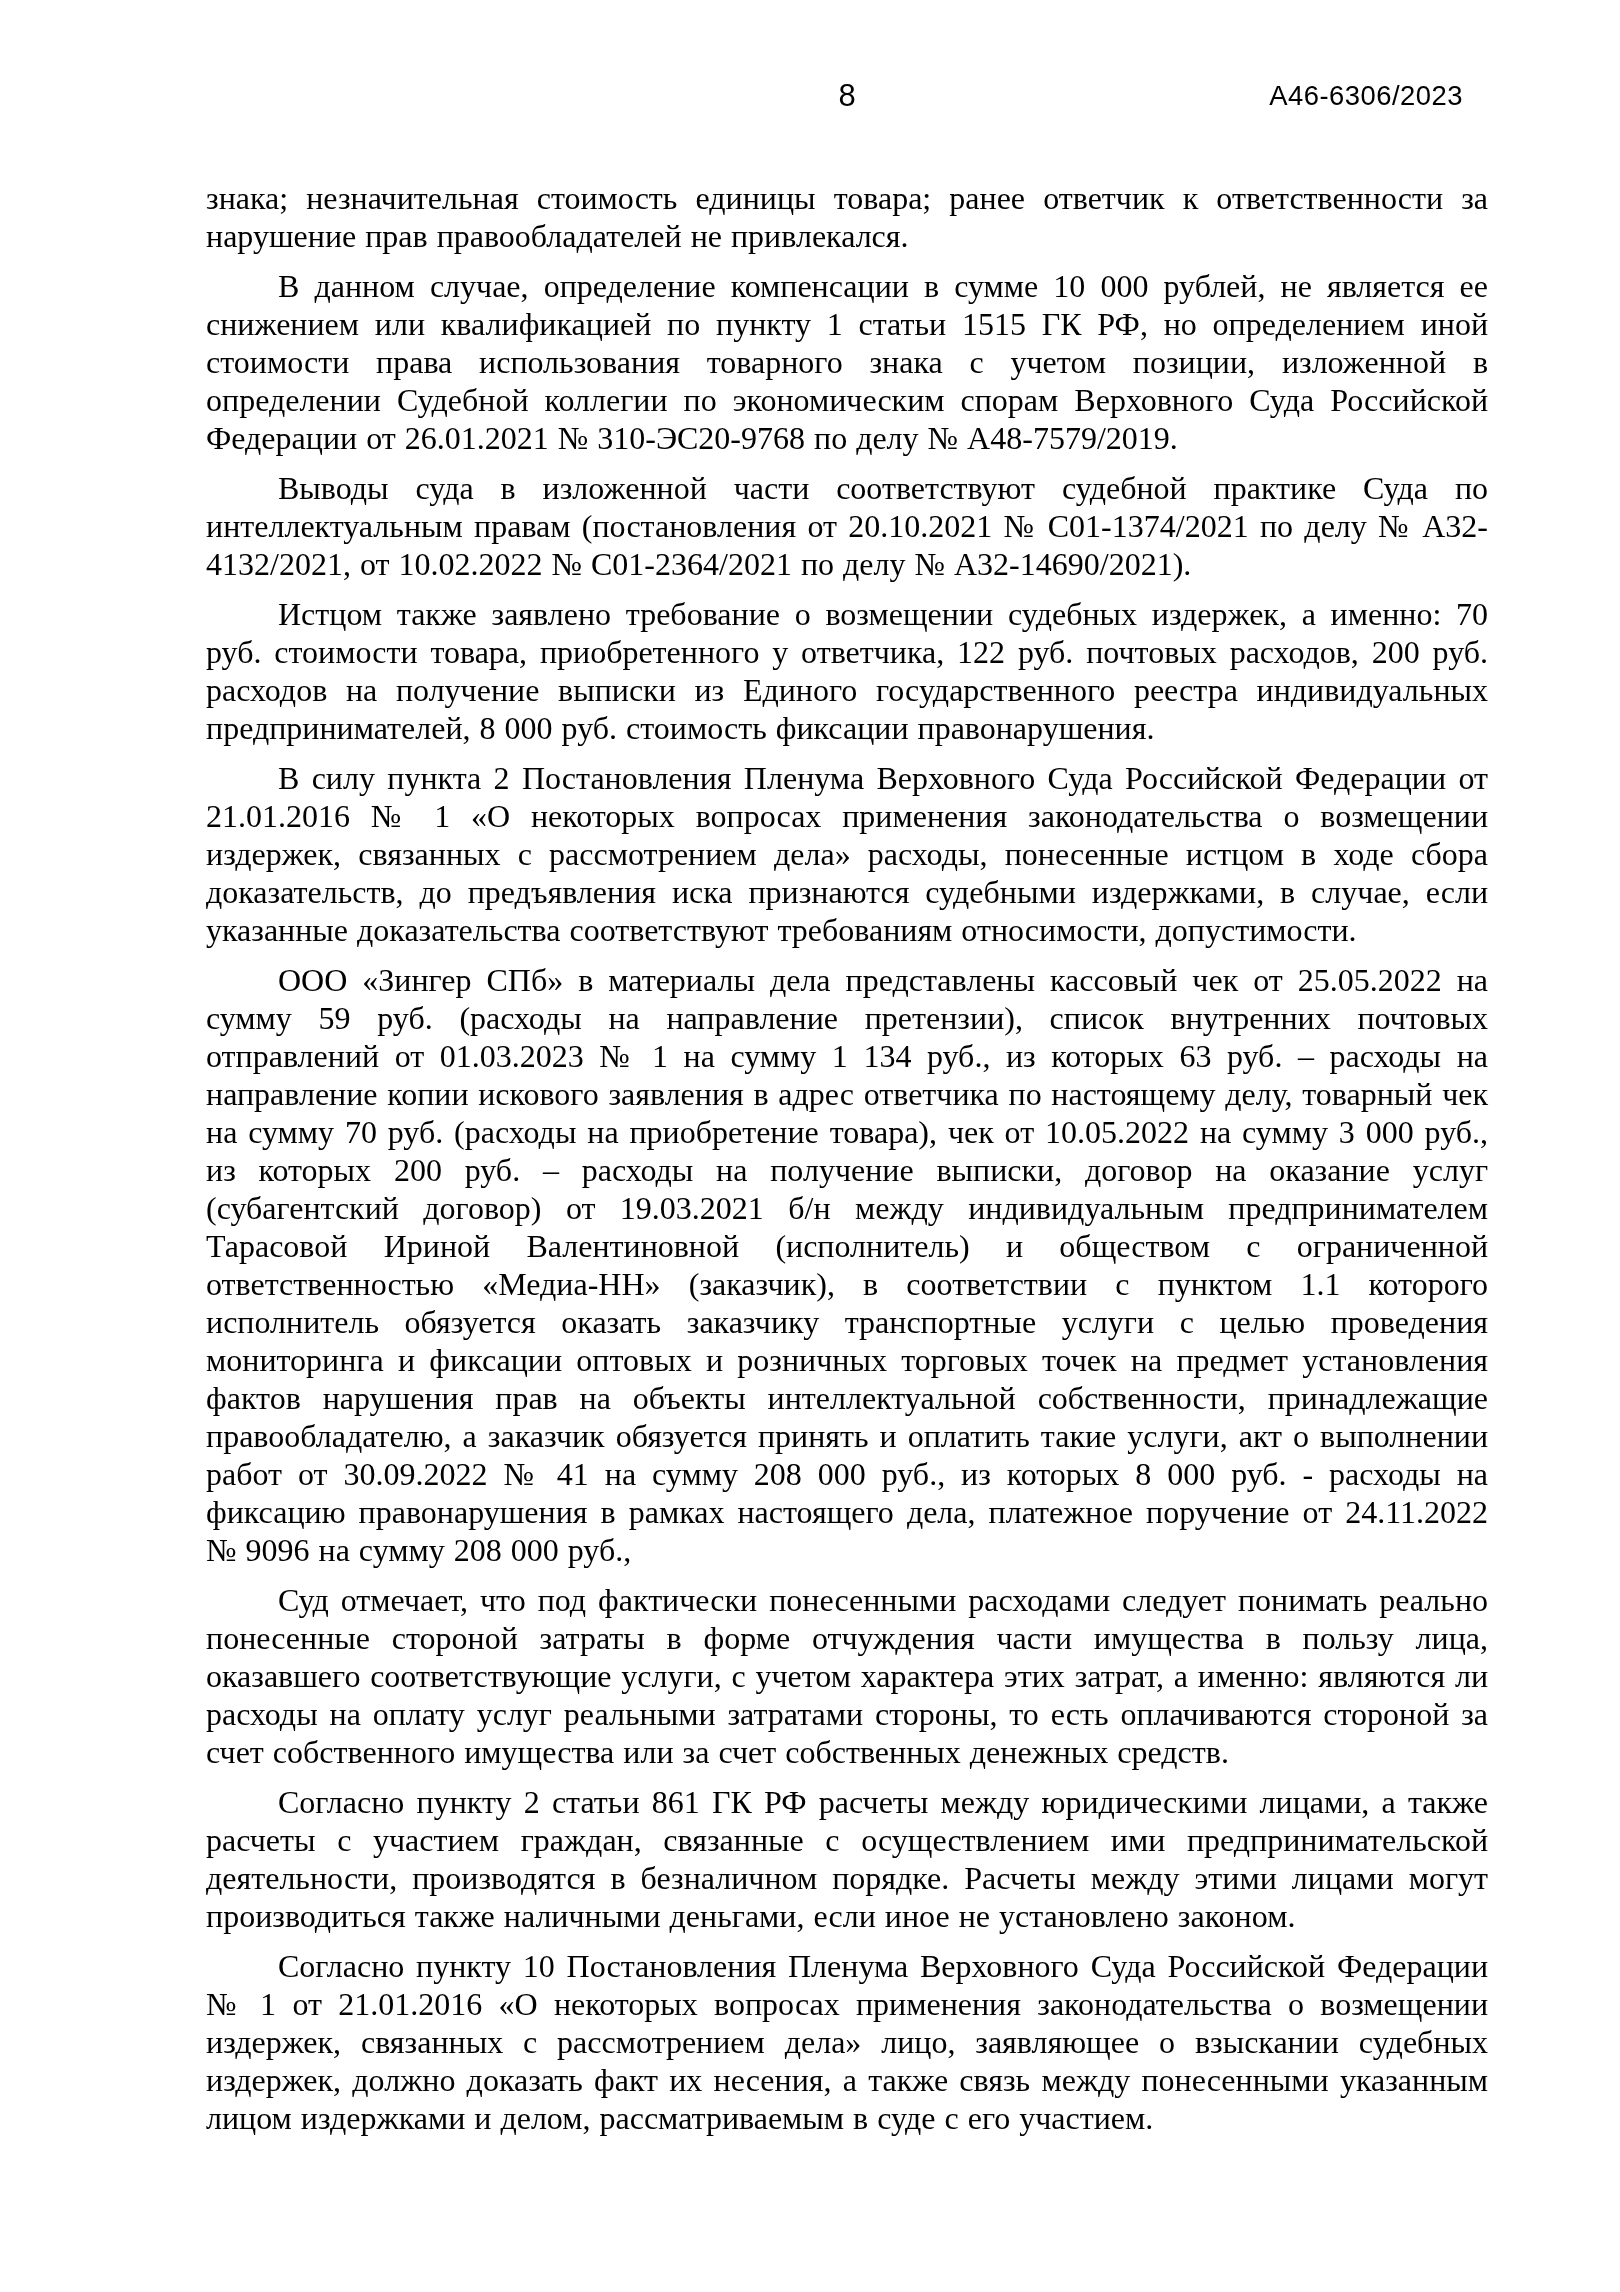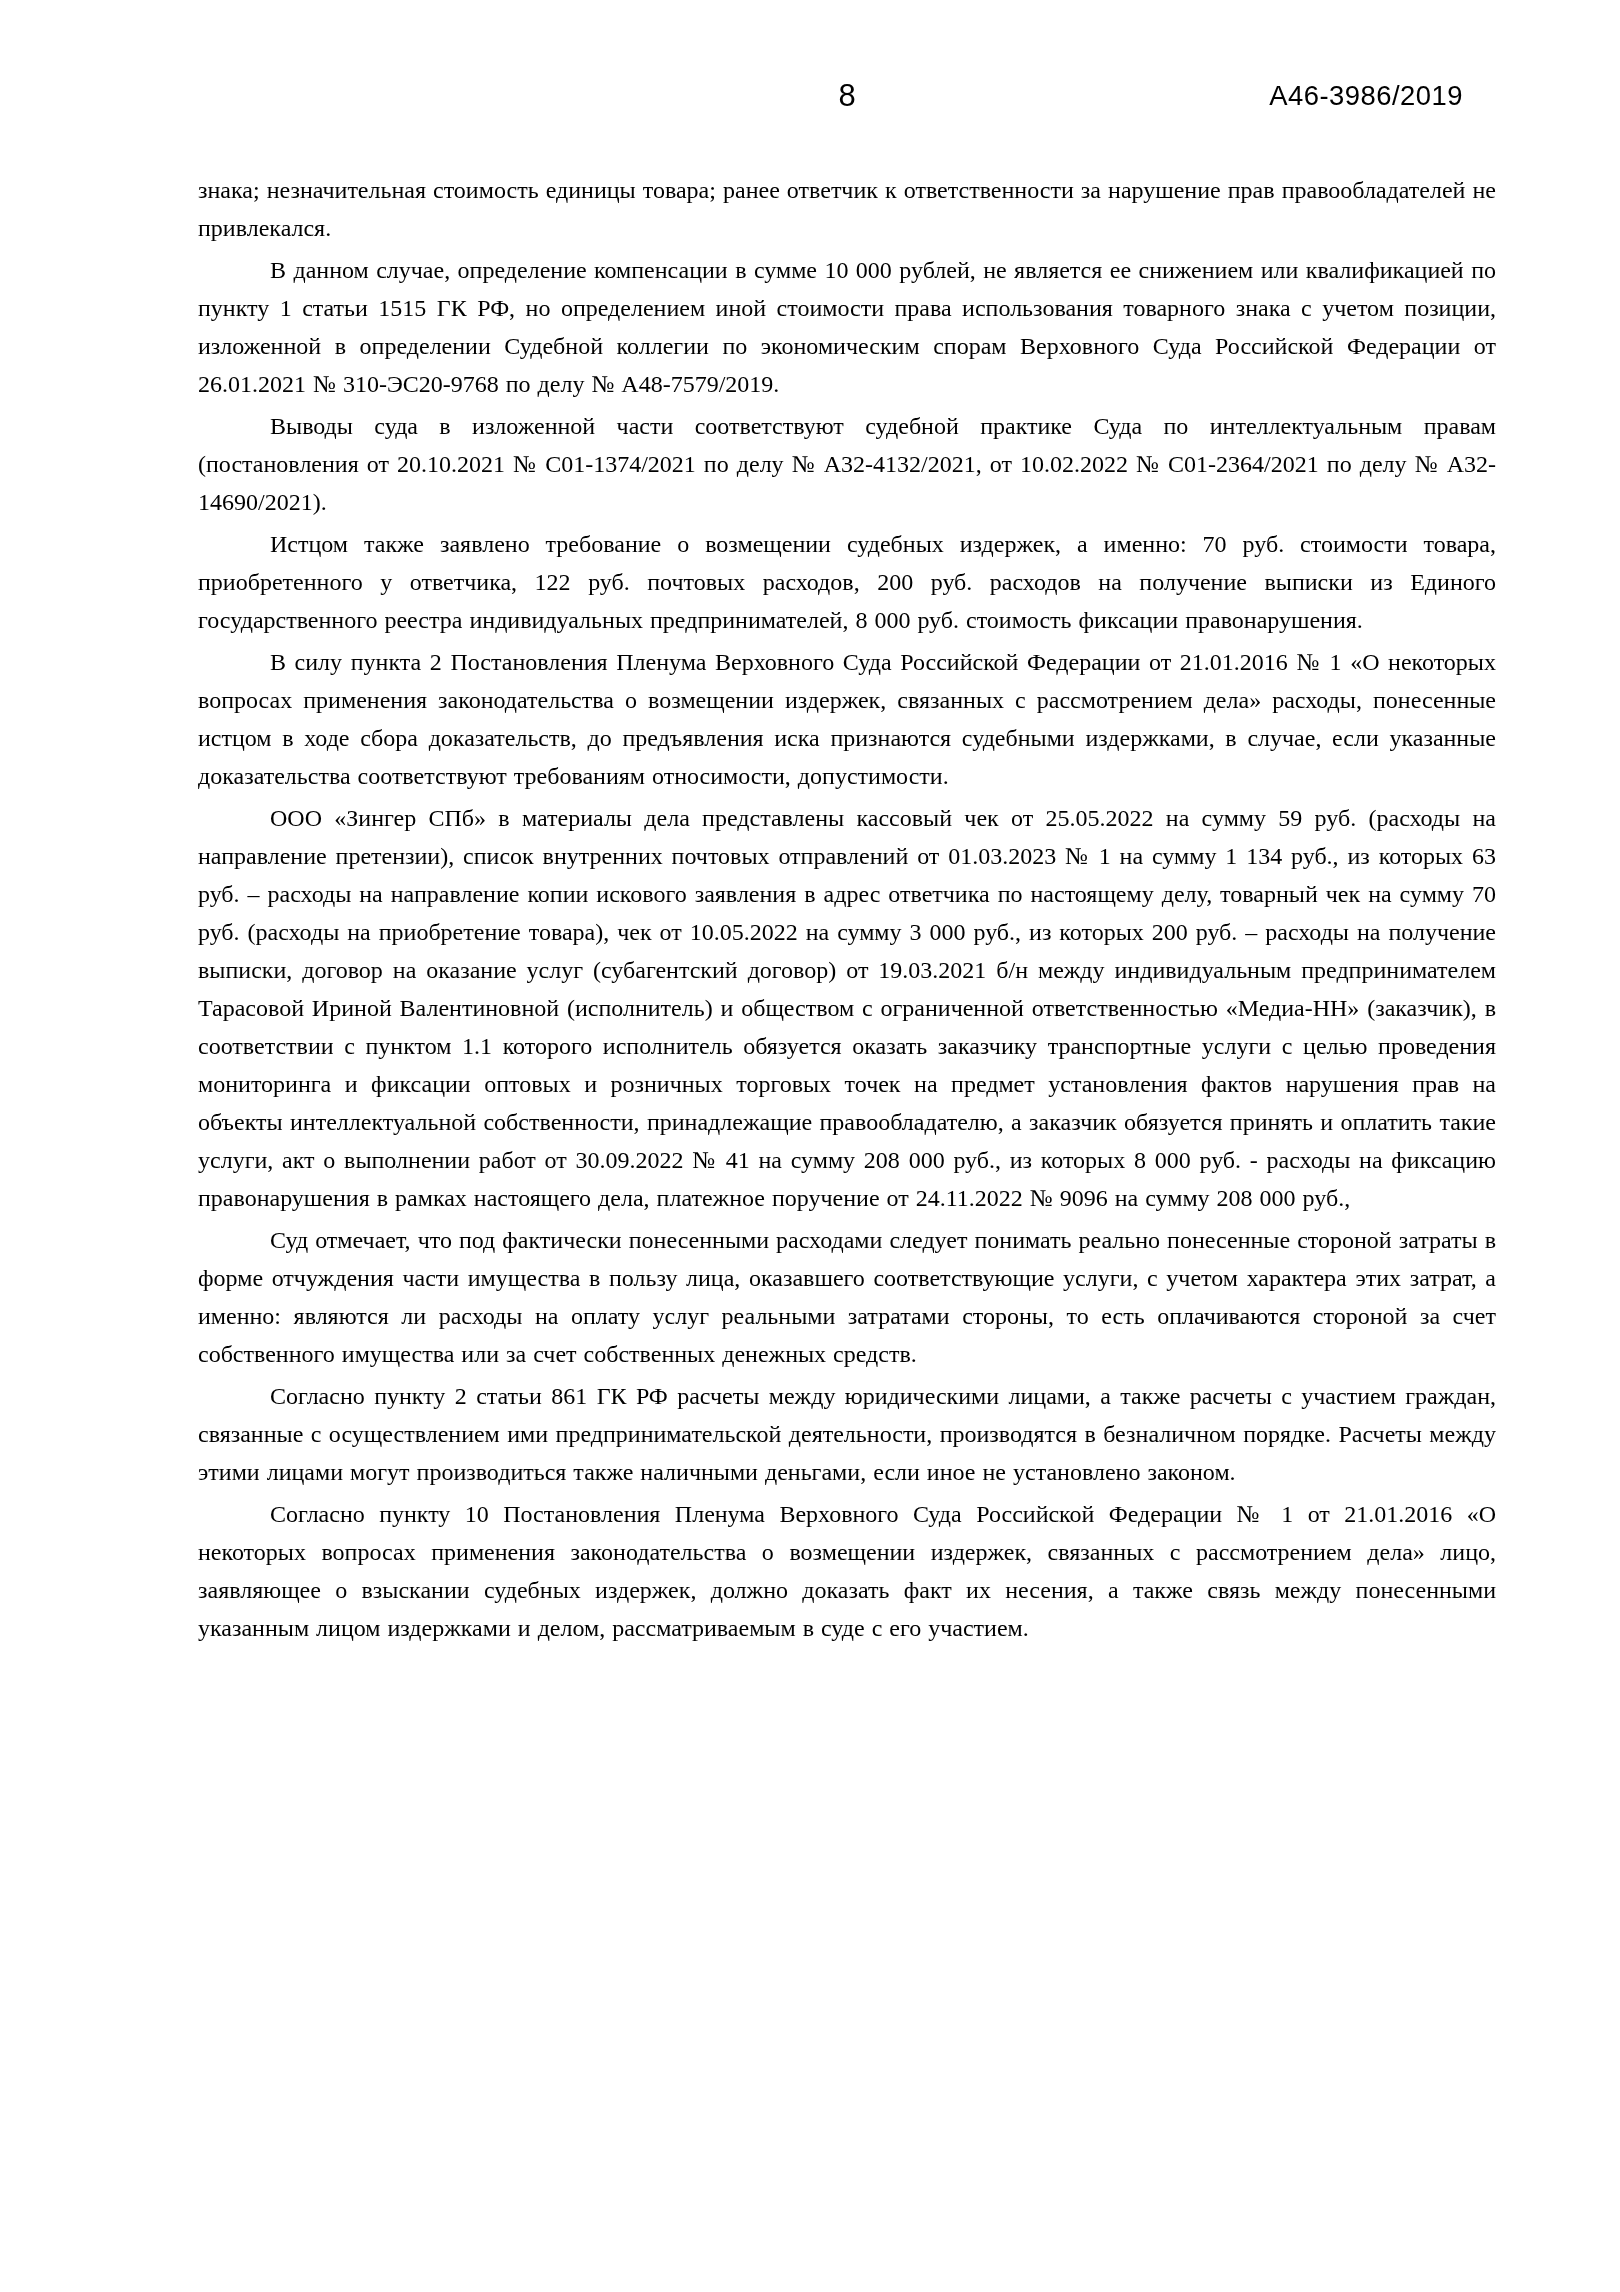--- a/index.html
+++ b/index.html
@@ -40,40 +40,40 @@
     line-height: 27.4px;
     letter-spacing: 0.5px;
   }
   .content {
     position: absolute;
     top: 167px;
     left: 194px;
     width: 1306px;
   }
   .content p {
-    margin: 4px;
+    margin: 12px;
     padding: 0;
-    font-size: 24px;
+    font-size: 32px;
     line-height: 38px;
     text-align: justify;
     text-indent: 72px;
     word-spacing: 1px;
   }
   .content p.continuation {
     text-indent: 0;
   }
 </style>
 </head>
 <body>
 
 <div class="page">
 
   <div class="header">
     <div class="page-number">8</div>
-    <div class="case-number">А46-3986/2019</div>
+    <div class="case-number">А46-6306/2023</div>
   </div>
 
   <div class="content">
     <p class="continuation">знака; незначительная стоимость единицы товара; ранее ответчик к ответственности за нарушение прав правообладателей не привлекался.</p>
     <p>В данном случае, определение компенсации в сумме 10&nbsp;000 рублей, не является ее снижением или квалификацией по пункту 1 статьи 1515 ГК РФ, но определением иной стоимости права использования товарного знака с учетом позиции, изложенной в определении Судебной коллегии по экономическим спорам Верховного Суда Российской Федерации от 26.01.2021 № 310-ЭС20-9768 по делу № А48-7579/2019.</p>
     <p>Выводы суда в изложенной части соответствуют судебной практике Суда по интеллектуальным правам (постановления от 20.10.2021 № С01-1374/2021 по делу № А32-4132/2021, от 10.02.2022 № С01-2364/2021 по делу № А32-14690/2021).</p>
     <p>Истцом также заявлено требование о возмещении судебных издержек, а именно: 70 руб. стоимости товара, приобретенного у ответчика, 122 руб. почтовых расходов, 200 руб. расходов на получение выписки из Единого государственного реестра индивидуальных предпринимателей, 8&nbsp;000 руб. стоимость фиксации правонарушения.</p>
     <p>В силу пункта 2 Постановления Пленума Верховного Суда Российской Федерации от 21.01.2016 № 1 «О некоторых вопросах применения законодательства о возмещении издержек, связанных с рассмотрением дела» расходы, понесенные истцом в ходе сбора доказательств, до предъявления иска признаются судебными издержками, в случае, если указанные доказательства соответствуют требованиям относимости, допустимости.</p>
     <p>ООО «Зингер СПб» в материалы дела представлены кассовый чек от 25.05.2022 на сумму 59 руб. (расходы на направление претензии), список внутренних почтовых отправлений от 01.03.2023 № 1 на сумму 1&nbsp;134 руб., из которых 63 руб. – расходы на направление копии искового заявления в адрес ответчика по настоящему делу, товарный чек на сумму 70 руб. (расходы на приобретение товара), чек от 10.05.2022 на сумму 3&nbsp;000 руб., из которых 200 руб. – расходы на получение выписки, договор на оказание услуг (субагентский договор) от 19.03.2021 б/н между индивидуальным предпринимателем Тарасовой Ириной Валентиновной (исполнитель) и обществом с ограниченной ответственностью «Медиа-НН» (заказчик), в соответствии с пунктом 1.1 которого исполнитель обязуется оказать заказчику транспортные услуги с целью проведения мониторинга и фиксации оптовых и розничных торговых точек на предмет установления фактов нарушения прав на объекты интеллектуальной собственности, принадлежащие правообладателю, а заказчик обязуется принять и оплатить такие услуги, акт о выполнении работ от 30.09.2022 № 41 на сумму 208&nbsp;000 руб., из которых 8&nbsp;000 руб. - расходы на фиксацию правонарушения в рамках настоящего дела, платежное поручение от 24.11.2022 № 9096 на сумму 208&nbsp;000 руб.,</p>
     <p>Суд отмечает, что под фактически понесенными расходами следует понимать реально понесенные стороной затраты в форме отчуждения части имущества в пользу лица, оказавшего соответствующие услуги, с учетом характера этих затрат, а именно: являются ли расходы на оплату услуг реальными затратами стороны, то есть оплачиваются стороной за счет собственного имущества или за счет собственных денежных средств.</p>

